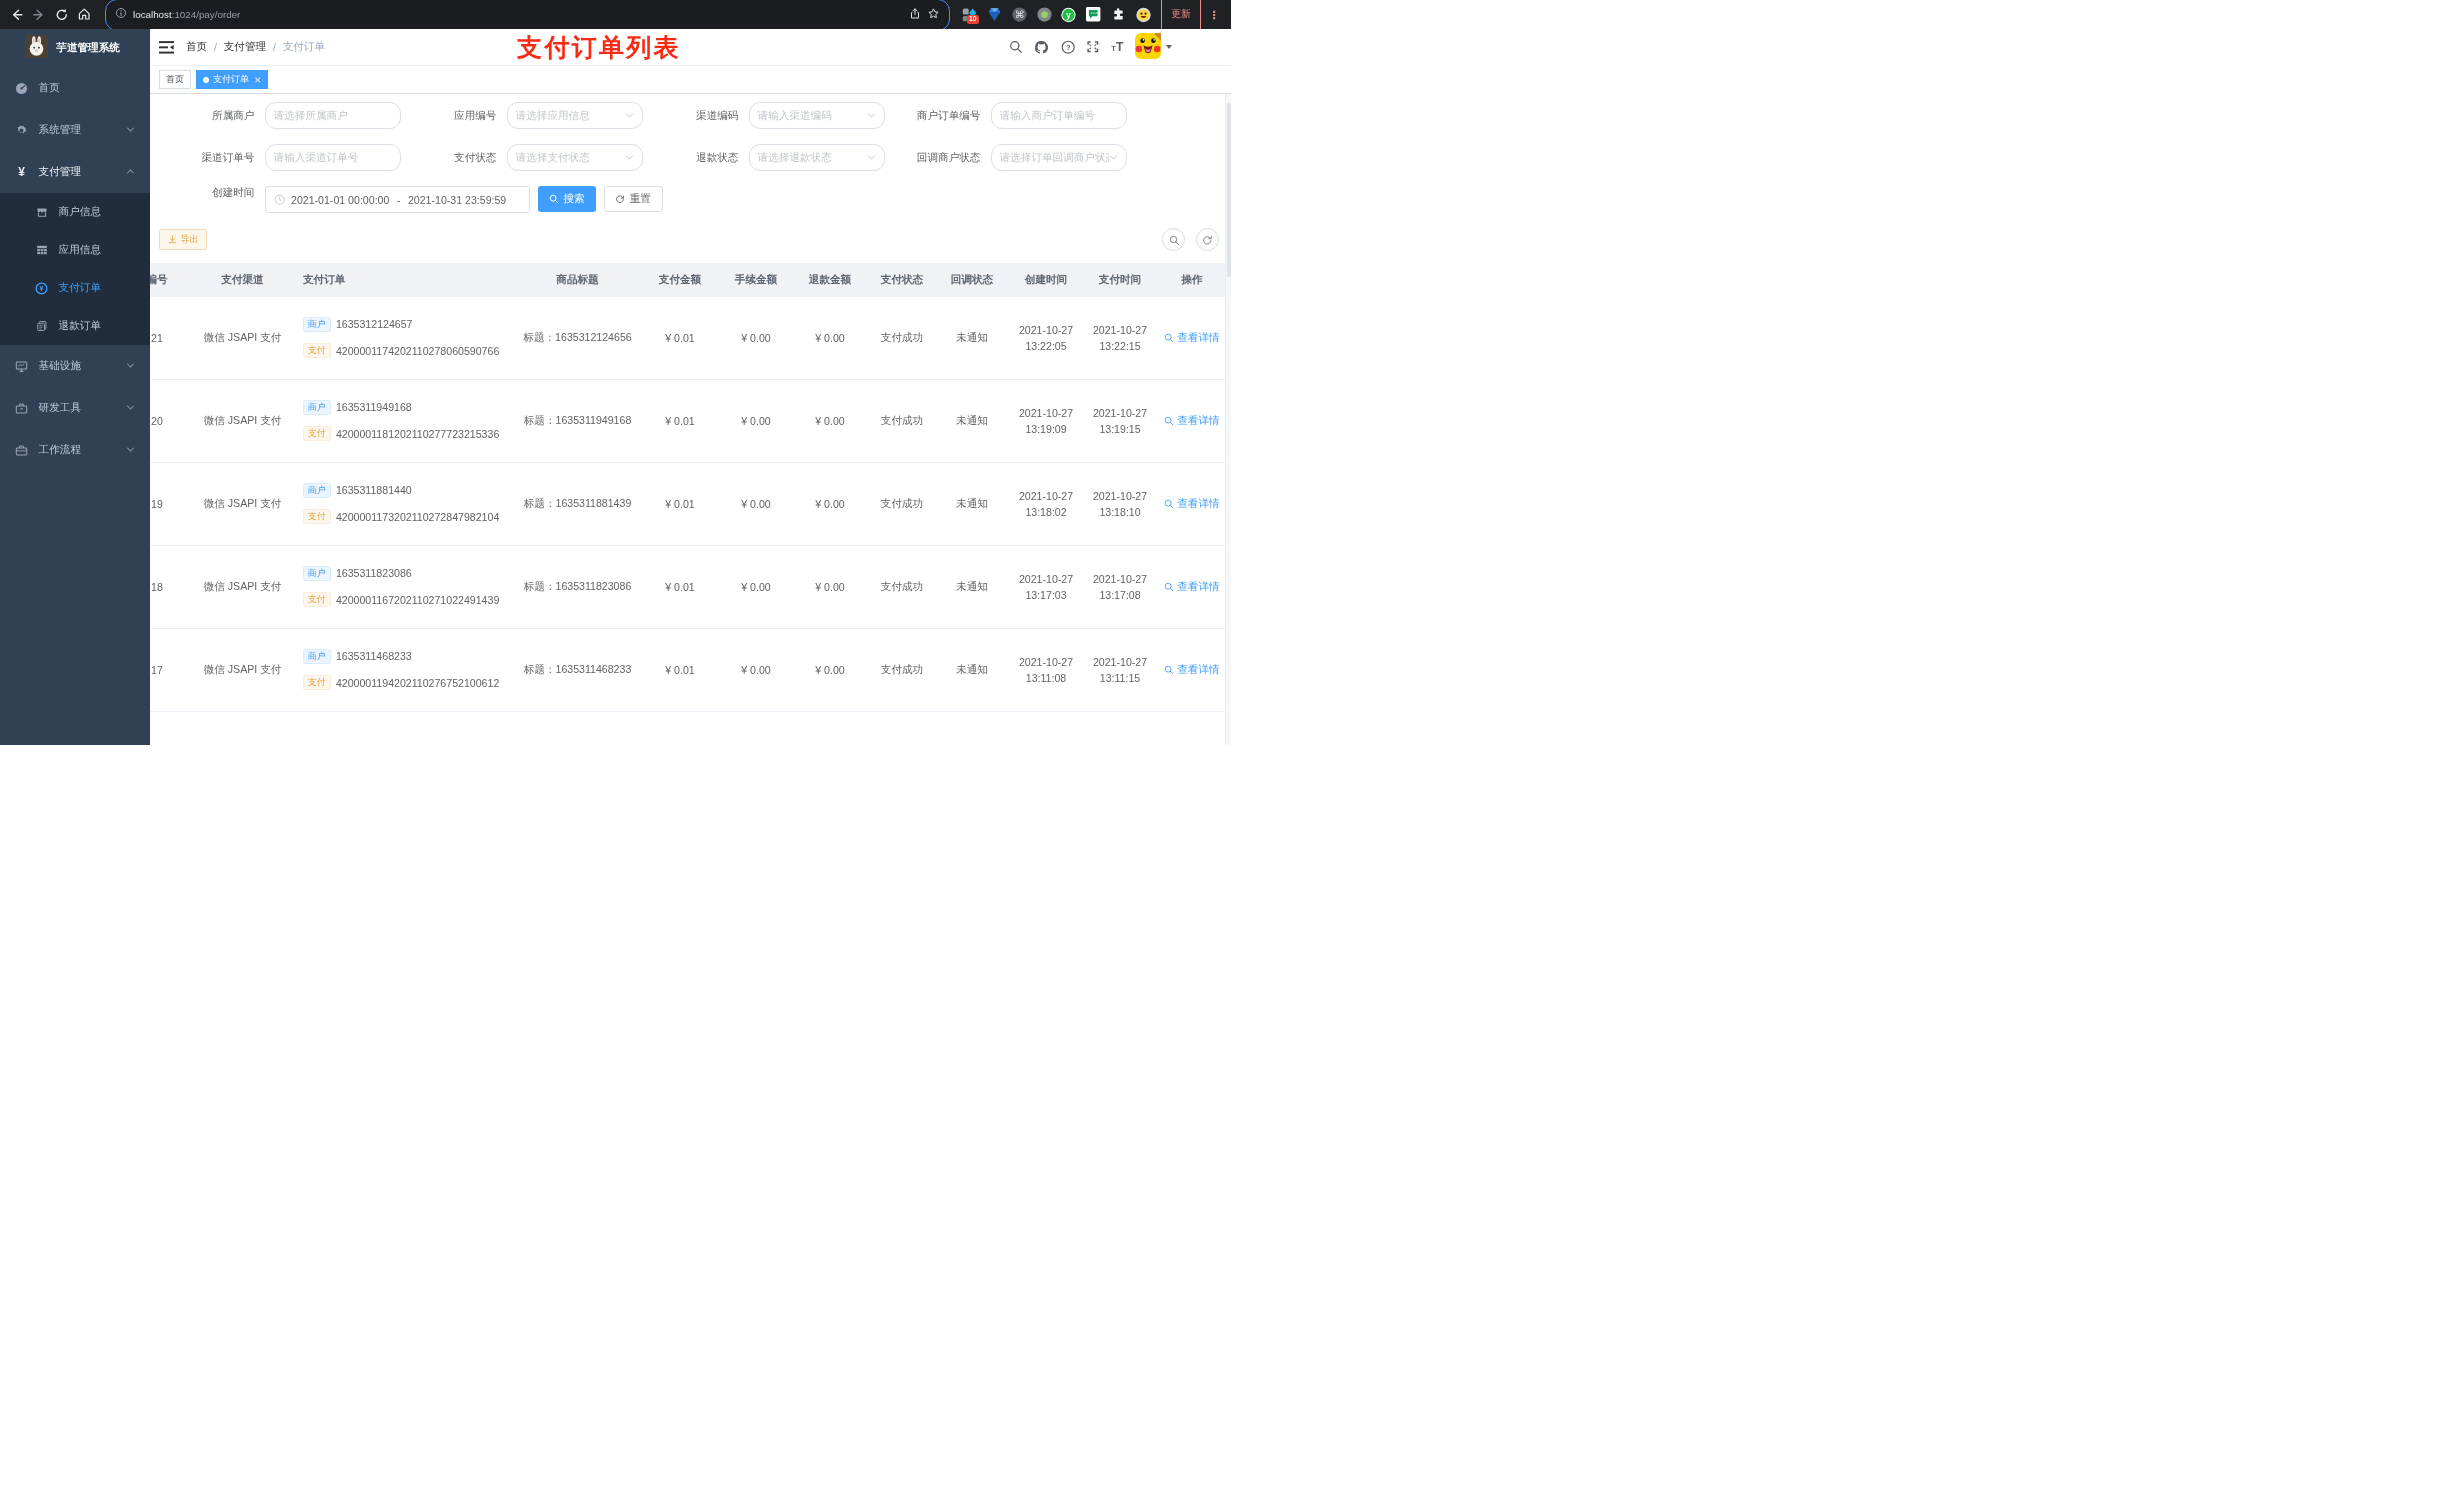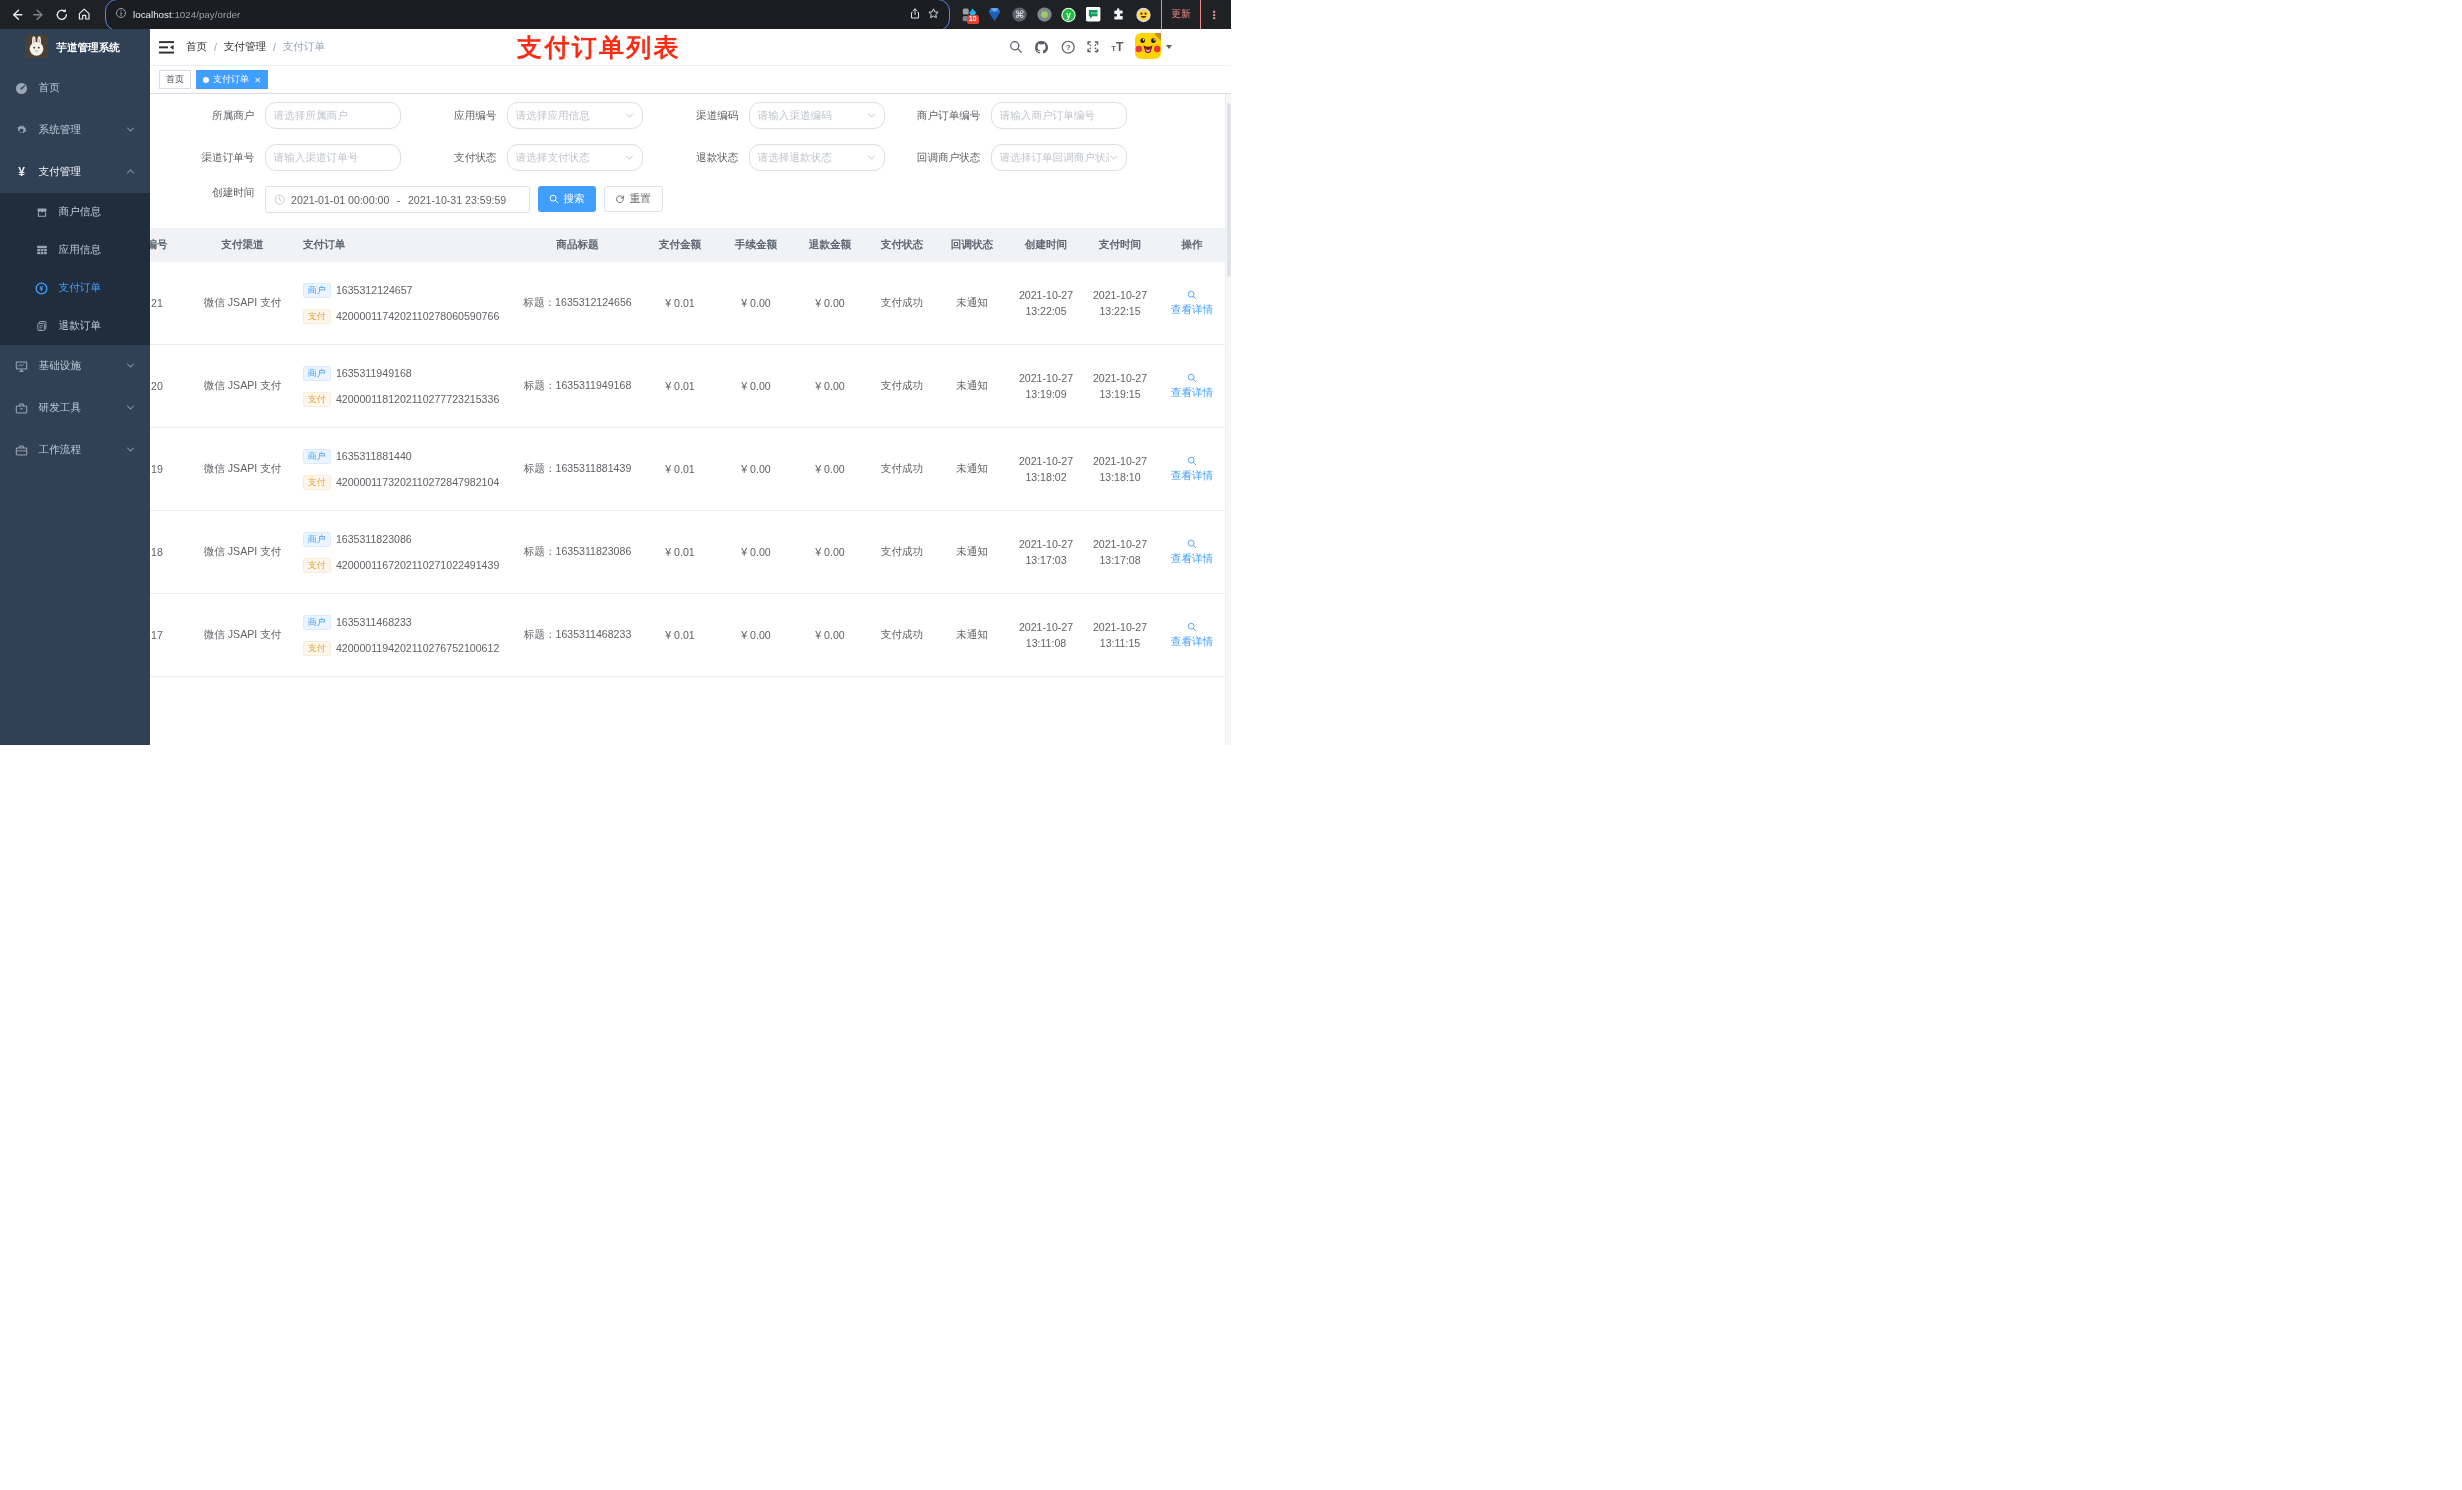--- a/index.html
+++ b/index.html
@@ -99,21 +99,21 @@
   .th.c2{text-align:left;}
   .tr{height:83px;align-items:center;border-bottom:0.8px solid #ebeef5;font-size:10.6px;color:#606266;}
   .td{text-align:center;white-space:nowrap;}
   .td.c2{text-align:left;}
   .order-lines{display:flex;flex-direction:column;gap:11.4px;}
   .order-line{display:flex;align-items:center;gap:5.3px;}
   .tag-mini{height:15px;padding:0 3.8px;border-radius:2.3px;font-size:9px;display:inline-flex;align-items:center;flex:0 0 auto;}
   .tag-blue{background:#ecf5ff;border:0.8px solid #d9ecff;color:#409eff;}
   .tag-orange{background:#fdf6ec;border:0.8px solid #faecd8;color:#e6a23c;}
   .dt div{line-height:16px;}
-  .action-link{color:#409eff;display:inline-flex;align-items:center;gap:3px;cursor:pointer;flex-direction:column;}
+  .action-link{color:#409eff;display:inline-flex;align-items:center;gap:3px;cursor:pointer;}
 
   .scroll-strip{position:absolute;right:0;top:65px;bottom:0;width:6px;background:#f6f7f9;border-left:0.8px solid #ececee;}
   .scroll-thumb{position:absolute;top:9px;left:0.8px;width:4.5px;height:174px;border-radius:2.3px;background:#dfe2e7;}
 </style>
 </head>
 <body>
 
 <div class="browser-bar">
   <span class="nav-btn">
     <svg width="13.6" height="13.6" viewBox="0 0 24 24">
@@ -548,20 +548,44 @@
         </button>
         <button class="btn btn-plain">
           <svg width="9.8" height="9.8" viewBox="0 0 20 20">
               <path d="M16.5 8 A7 7 0 1 0 17 11.5" stroke="#606266" stroke-width="1.8" fill="none" stroke-linecap="round"></path>
               <path d="M17.5 4 V8.5 H13" stroke="#606266" stroke-width="1.8" fill="none" stroke-linecap="round"></path>
             </svg>
           <span>重置</span>
         </button>
       </div>
 
+      <div class="toolbar">
+        <button class="btn-export">
+          <svg width="9" height="9" viewBox="0 0 20 20">
+              <path d="M10 2 V12" stroke="#e6a23c" stroke-width="2" stroke-linecap="round"></path>
+              <path d="M5.5 8.5 L10 13 L14.5 8.5" stroke="#e6a23c" stroke-width="2" fill="none" stroke-linecap="round" stroke-linejoin="round"></path>
+              <path d="M3 17 H17" stroke="#e6a23c" stroke-width="2" stroke-linecap="round"></path>
+            </svg>
+          <span>导出</span>
+        </button>
+        <div class="tool-circles">
+          <span class="circ">
+            <svg width="10.6" height="10.6" viewBox="0 0 20 20">
+                <circle cx="8.5" cy="8.5" r="6" stroke="#6b7480" stroke-width="1.7" fill="none"></circle>
+                <path d="M13 13 L18 18" stroke="#6b7480" stroke-width="1.7" stroke-linecap="round"></path>
+              </svg>
+          </span>
+          <span class="circ">
+            <svg width="10.6" height="10.6" viewBox="0 0 20 20">
+                <path d="M16 6.5 A7 7 0 1 0 17 10" stroke="#6b7480" stroke-width="1.7" fill="none" stroke-linecap="round"></path>
+                <path d="M17.5 2.5 V7 H13" stroke="#6b7480" stroke-width="1.7" fill="none" stroke-linecap="round"></path>
+              </svg>
+          </span>
+        </div>
+      </div>
 
       <div class="table">
         <div class="thead">
             <div class="th c0">编号</div>
             <div class="th c1">支付渠道</div>
             <div class="th c2">支付订单</div>
             <div class="th c3">商品标题</div>
             <div class="th c4">支付金额</div>
             <div class="th c5">手续金额</div>
             <div class="th c6">退款金额</div>

